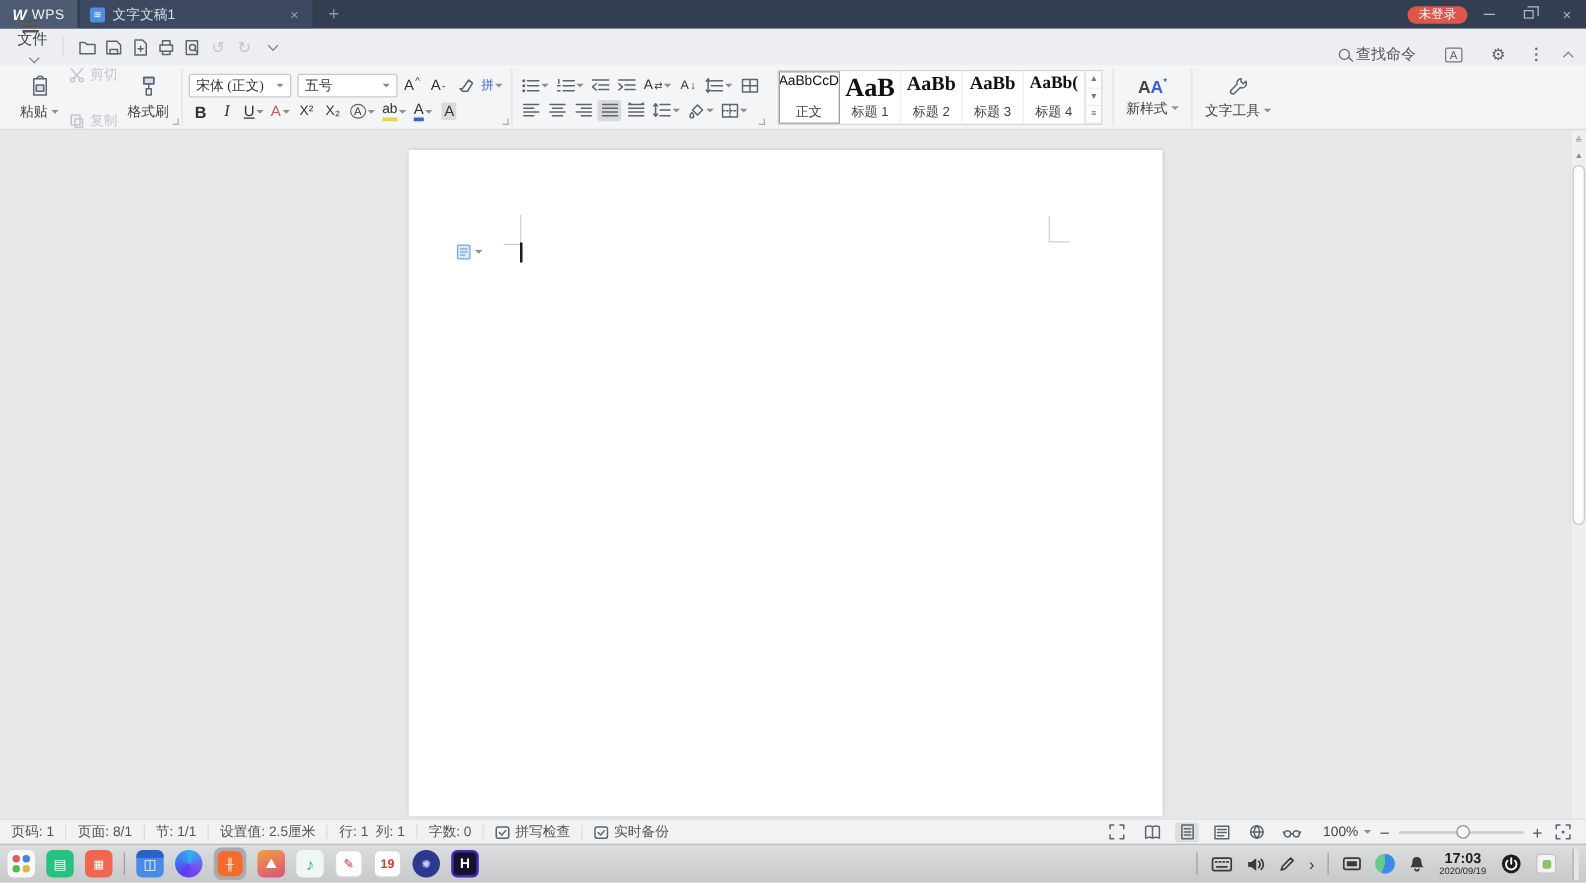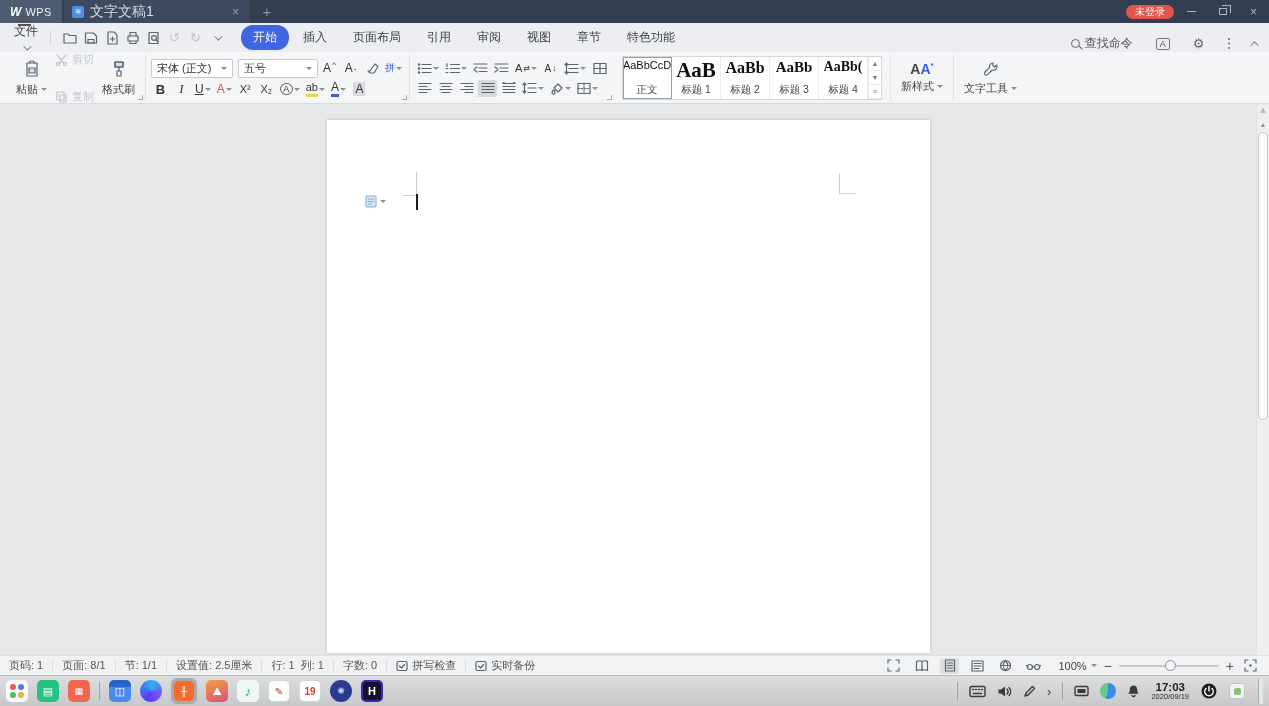--- a/index.html
+++ b/index.html
@@ -6,21 +6,21 @@
   html,body { width:1269px; height:706px; overflow:hidden; }
   body { font-family:"Liberation Sans", sans-serif; position:relative; background:#e6e7e8; }
 
   
   .titlebar { position:absolute; top:0; left:0; right:0; height:23px; background:#333e50; display:flex; align-items:center; color:#cfd4dd; }
   .wpsbox { width:62px; height:23px; background:#4d5b73; display:flex; align-items:center; justify-content:center; gap:4px; }
   .wlogo { color:#fff; font-weight:bold; font-style:italic; font-size:12px; }
   .wpsname { color:#eef1f5; font-size:11px; letter-spacing:.5px; }
   .doctab { width:186px; height:23px; margin-left:2px; background:#3d4960; display:flex; align-items:center; padding:0 8px; gap:6px; }
   .dtico { width:12px; height:12px; background:#4d8fe0; border-radius:2px; color:#fff; font-size:8px; display:flex; align-items:center; justify-content:center; }
-  .dtitle { flex:1; font-size:14px; color:#d9dee6; white-space:nowrap; overflow:hidden; }
+  .dtitle { flex:1; font-size:11px; color:#d9dee6; white-space:nowrap; overflow:hidden; }
   .tclose { color:#97a0b0; font-size:12px; padding:0 3px; cursor:default; }
   .newtab { width:34px; text-align:center; color:#8b94a5; font-size:15px; }
   .tb-right { margin-left:auto; display:flex; align-items:center; gap:4px; padding-right:2px; }
   .badge { background:#e0564a; color:#fff; font-size:10px; border-radius:9px; padding:2px 9px; line-height:1; }
   .winbtn { width:27px; height:23px; display:flex; align-items:center; justify-content:center; color:#aeb6c2; font-size:12px; }
   .minl { display:inline-block; width:9px; border-bottom:1.4px solid #aeb6c2; }
   .restb { display:inline-block; width:8px; height:7px; border:1.2px solid #aeb6c2; position:relative; }
   .restb::after { content:""; position:absolute; left:2px; top:-4px; width:8px; height:7px; border-top:1.2px solid #aeb6c2; border-right:1.2px solid #aeb6c2; }
 
   
@@ -49,21 +49,21 @@
   .rgroup { display:flex; align-items:center; padding:0 5px; position:relative; }
   .rgroup + .rgroup { border-left:1px solid #e0e2e5; }
   .launcher { position:absolute; right:2px; bottom:1px; width:5px; height:5px; border-right:1px solid #a8abaf; border-bottom:1px solid #a8abaf; }
   .bigbtn { display:flex; flex-direction:column; align-items:center; justify-content:center; gap:3px; padding:2px 5px; font-size:11px; color:#444; }
   .bigbtn .lbl { display:flex; align-items:center; gap:3px; white-space:nowrap; }
   .car { width:0; height:0; border-left:3px solid transparent; border-right:3px solid transparent; border-top:3.5px solid #8a8f95; display:inline-block; }
   .twocol { display:flex; flex-direction:column; justify-content:center; gap:20px; }
   .smbtn { display:flex; align-items:center; gap:4px; font-size:11px; color:#c3c7cd; padding:1px 3px; }
   .tworow { display:flex; flex-direction:column; justify-content:center; gap:3px; }
   .rrow { display:flex; align-items:center; gap:2px; }
-  .combo { height:19px; border:1px solid #c6c9cd; background:#fff; display:flex; align-items:center; padding:0 5px; font-size:11px; color:#333; gap:5px; border-radius:2px; }
+  .combo { height:19px; border:1px solid #c6c9cd; background:#fff; display:flex; align-items:center; padding:0 5px; font-size:11px; color:#333; gap:5px; border-radius:2px;font-family:Liberation Serif, serif; }
   .combo .car { margin-left:auto; }
   .fbtn { min-width:19px; height:17px; display:flex; align-items:center; justify-content:center; gap:1px; font-size:12px; color:#333; padding:0 2px; border-radius:2px; }
   .fbtn.sel { background:#d7d9dc; }
   .bB { font-weight:bold; font-size:13px; }
   .bI { font-style:italic; font-family:"Liberation Serif",serif; font-size:13px; }
   .bU { text-decoration:underline; font-size:12px; }
   .bStrike { color:#c55; font-size:12px; }
   .hl { border-bottom:3px solid #e8d44d; font-size:11px; line-height:1.15; }
   .fc { border-bottom:3px solid #3a5fd9; font-size:12px; line-height:1.15; }
   .shade { background:#d9dbde; font-size:12px; padding:0 2px; }
@@ -189,30 +189,20 @@
   <span class="qbtn">
       <span class="glyph dis">↺</span>
     </span>
   <span class="qbtn">
       <span class="glyph dis">↻</span>
     </span>
   <span class="qbtn">
       <span class="chev"></span>
     </span>
 
-  <div class="menu-tabs">
-    <span class="mtab active">开始</span>
-    <span class="mtab">插入</span>
-    <span class="mtab">页面布局</span>
-    <span class="mtab">引用</span>
-    <span class="mtab">审阅</span>
-    <span class="mtab">视图</span>
-    <span class="mtab">章节</span>
-    <span class="mtab">特色功能</span>
-  </div>
 
   <div class="mb-right">
     <span class="find">
       <span class="mag"></span>
       <span>查找命令</span>
     </span>
     <span class="aBox">A</span>
     <span class="gear">⚙</span>
     <span class="dots3"></span>
     <span class="chev up"></span>

